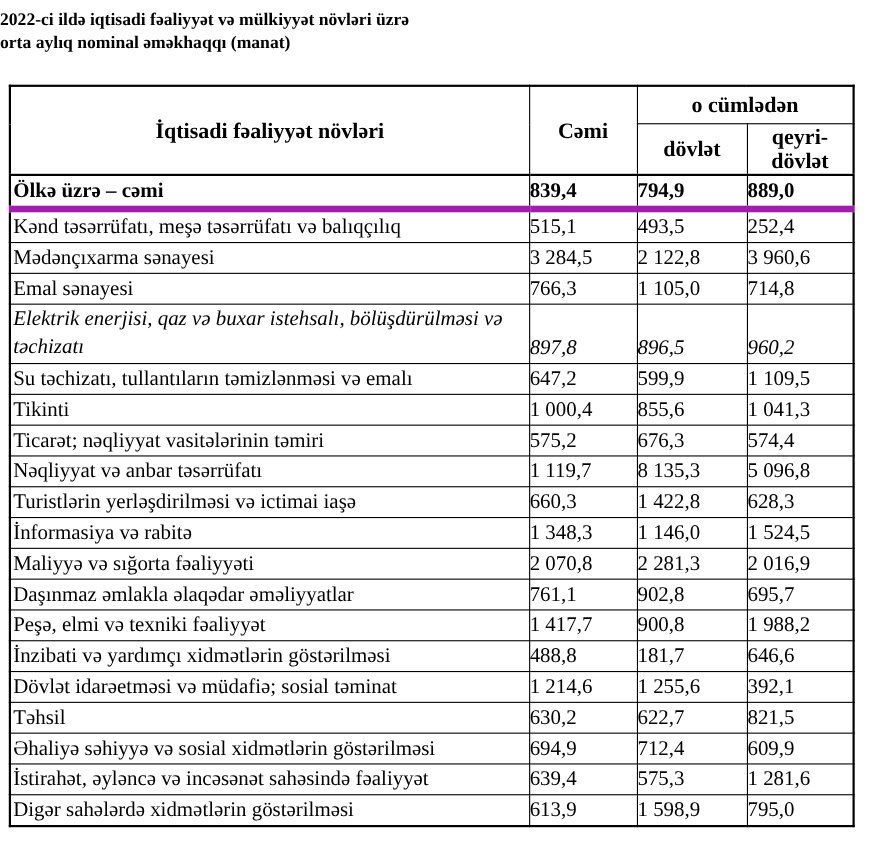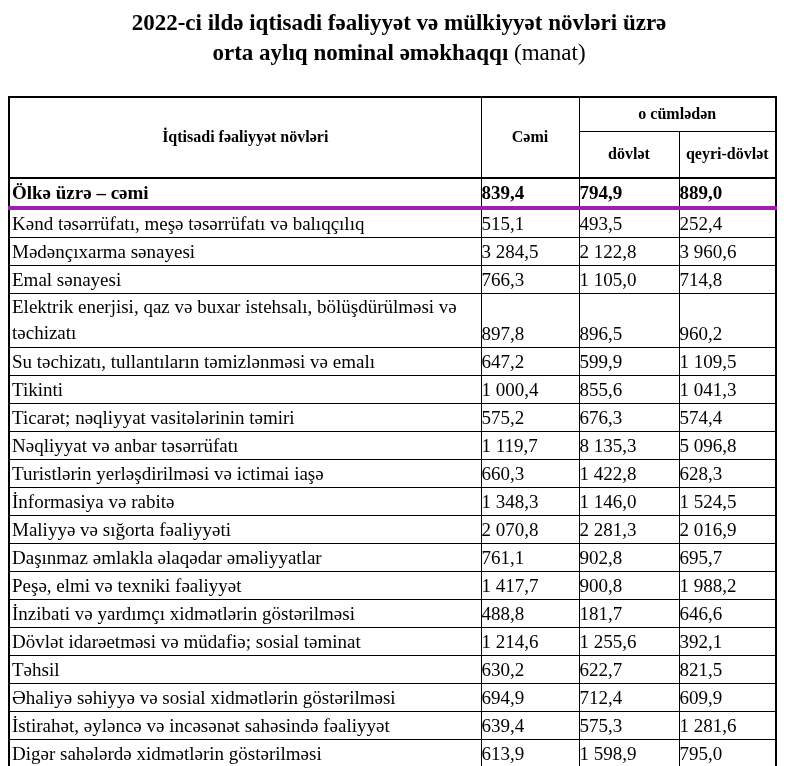--- a/index.html
+++ b/index.html
@@ -12,48 +12,48 @@
     font-family: "Liberation Serif", "DejaVu Serif", serif;
     color: #000000;
   }
   .page {
     width: 798px;
     height: 766px;
     position: relative;
   }
   .title {
     margin: 8px 0 0 0;
-    text-align: center;
-    font-size: 23px;
+    text-align: left;
+    font-size: 16px;
     font-weight: bold;
     line-height: 1.32;
   }
   .title .normal {
-    font-weight: normal;
+    font-weight: bold;
   }
   table.wages {
     border-collapse: collapse;
     table-layout: fixed;
     width: 767px;
     margin: 27px 0 0 8px;
     border: 2px solid #000;
   }
   col.c-activity { width: 472px; }
   col.c-total    { width: 98px;  }
   col.c-state    { width: 100px; }
   col.c-nonstate { width: 97px;  }
 
   th, td {
     border: 1px solid #000;
     padding: 0;
     overflow: hidden;
   }
   thead th {
     font-weight: bold;
-    font-size: 16px;
+    font-size: 20px;
     text-align: center;
     vertical-align: middle;
     line-height: 1.1;
   }
   thead tr.h1 th.group { height: 33px; }
   thead tr.h2 th { height: 45px; }
   thead { border-bottom: 2px solid #000; }
   thead th { border-bottom-width: 2px; }
   thead tr.h1 th.group { border-bottom-width: 1px; }
 
@@ -68,23 +68,23 @@
   tbody td.label {
     text-align: left;
     padding-left: 2px;
   }
   tbody td.num {
     text-align: left;
     padding-right: 3px;
   }
   tbody tr.bold td {
     font-weight: bold;
-    border-bottom: 4px solid #a21caf;
-  }
-  tbody tr.tall td { height: 52px; }
+    border-bottom: 6px solid #a21caf;
+  }
+  tbody tr.tall td { height: 52px; font-style: italic; }
   tbody tr.tall td.label {
     white-space: normal;
     vertical-align: top;
     line-height: 26px;
   }
 </style>
 </head>
 <body>
 
 <div class="page">

